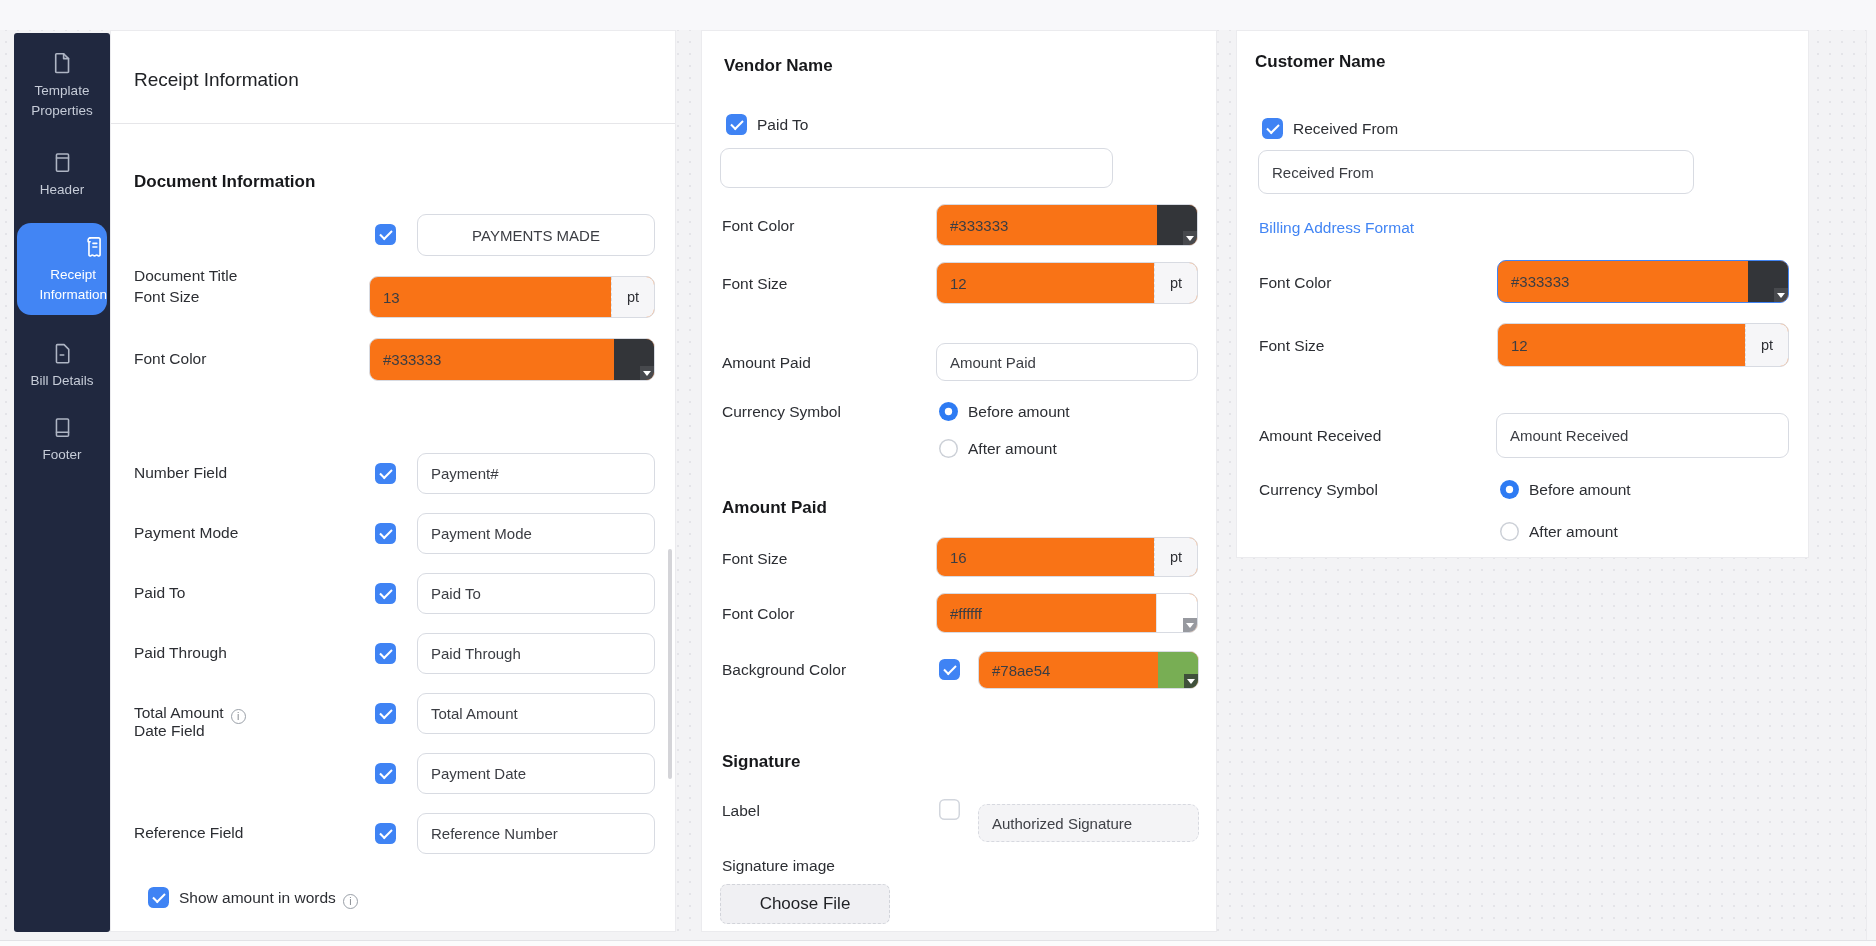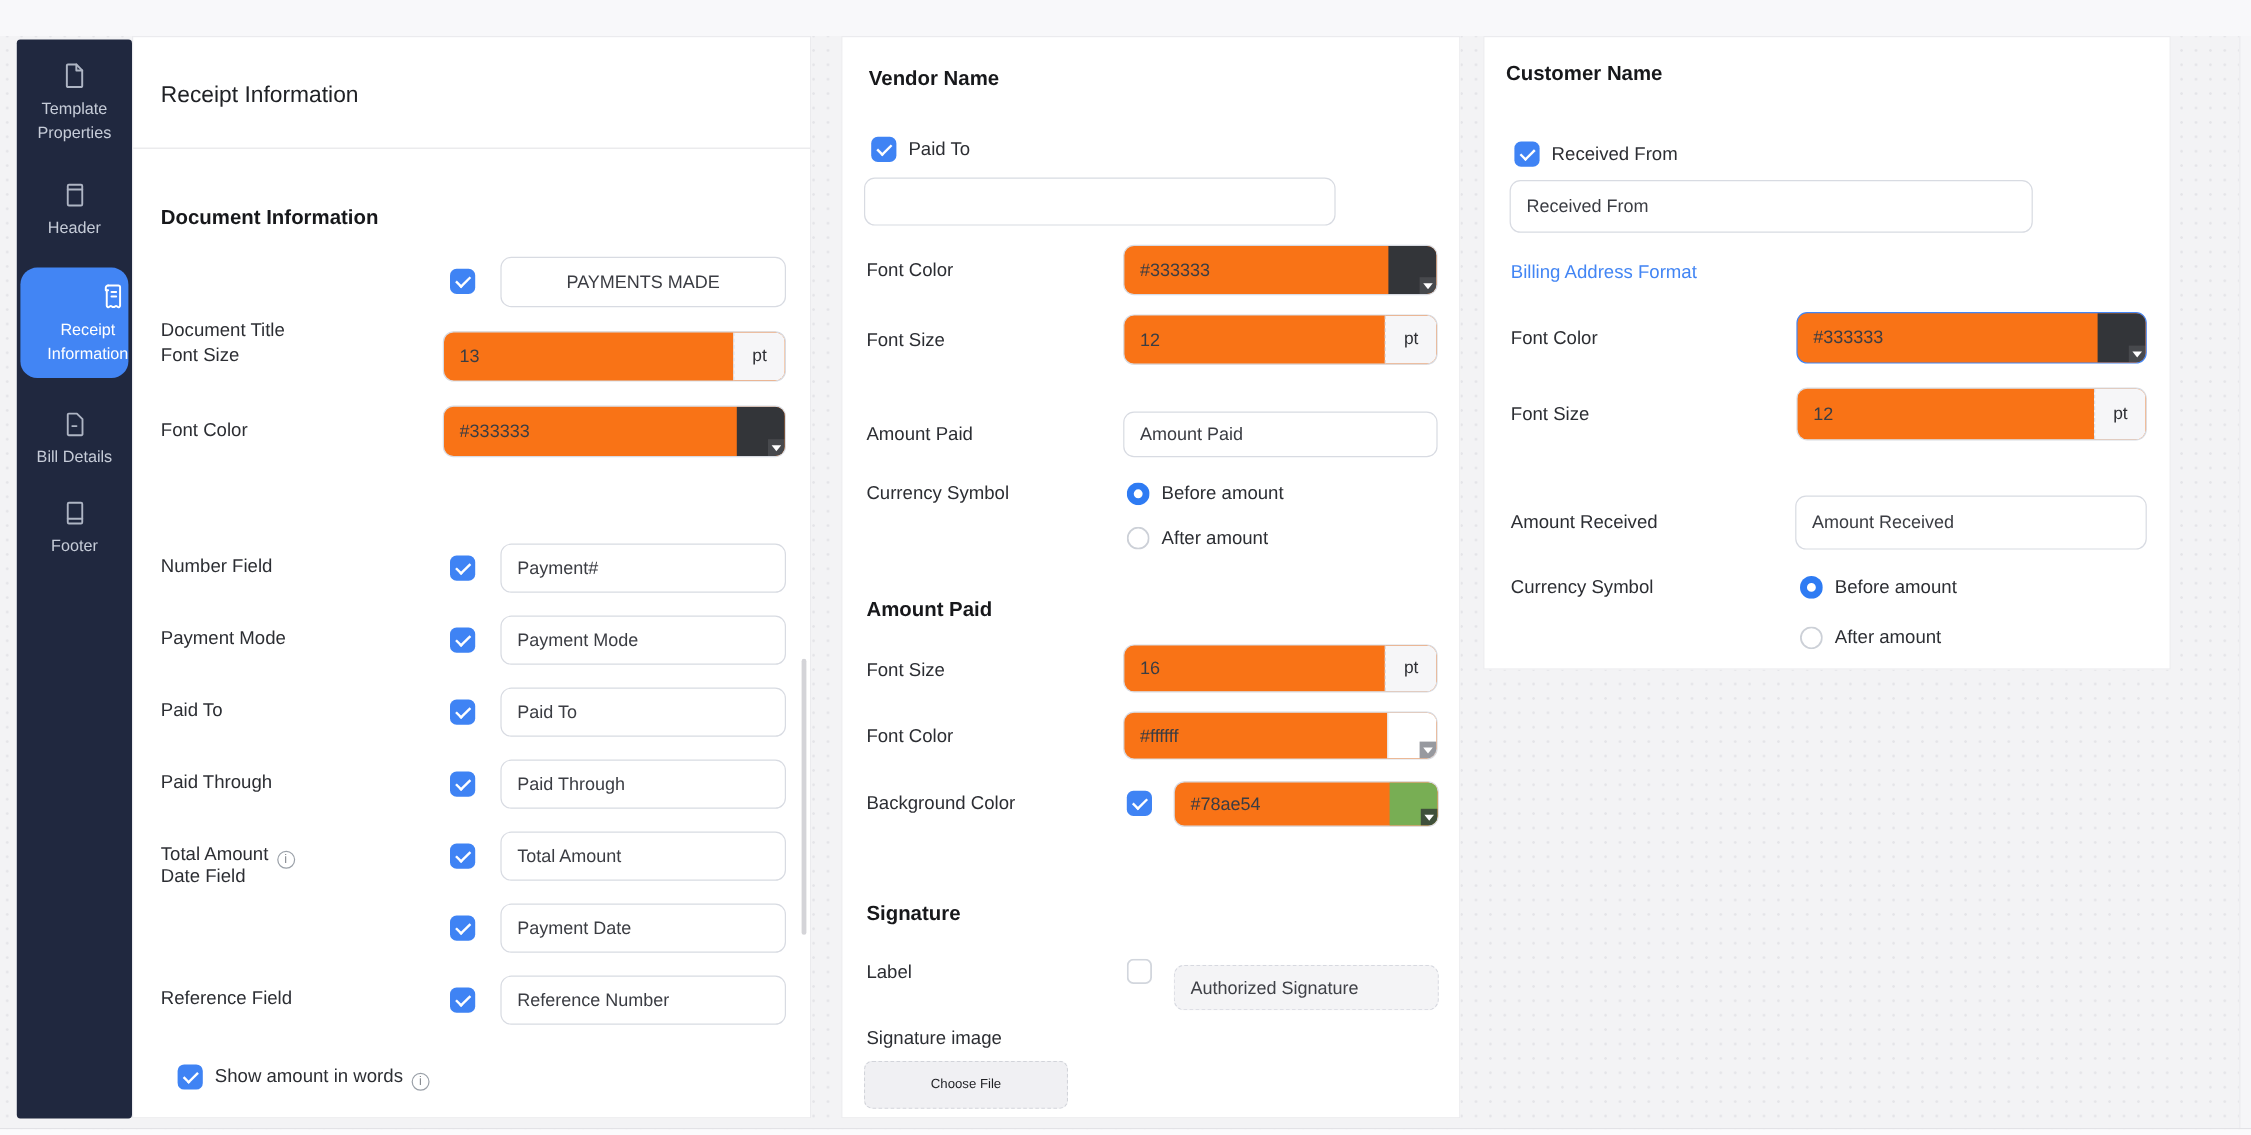--- a/index.html
+++ b/index.html
@@ -62,21 +62,21 @@
   .radio{position:absolute;width:19px;height:19px;border-radius:50%;box-sizing:border-box;background:#fff;
          box-shadow:inset 0 0 0 1.5px #ccd0d7;cursor:pointer;}
   .radio.checked{box-shadow:inset 0 0 0 5.8px #2e7bf3;}
   .r-lbl{position:absolute;font-size:15.5px;color:#2c2e33;line-height:22px;white-space:nowrap;}
 
   .info{display:inline-flex;align-items:center;justify-content:center;width:15px;height:15px;
         border:1.3px solid #9aa0a8;border-radius:50%;font-size:10.5px;color:#85898f;
         margin-left:7px;vertical-align:-2px;box-sizing:border-box;}
 
   .btn{position:absolute;box-sizing:border-box;background:#f0f0f3;border:1px dashed #d2d4da;border-radius:7px;
-       display:flex;align-items:center;justify-content:center;font-size:11px;font-weight:500;color:#1e1f23;cursor:pointer;}
+       display:flex;align-items:center;justify-content:center;font-size:17px;font-weight:500;color:#1e1f23;cursor:pointer;}
   .scrollthumb{position:absolute;width:4px;border-radius:2px;background:#d4d4d8;}
 </style>
 </head>
 <body>
 
 <div id="app">
   <div class="topstrip"></div>
 
   <div class="sidebar">
 

